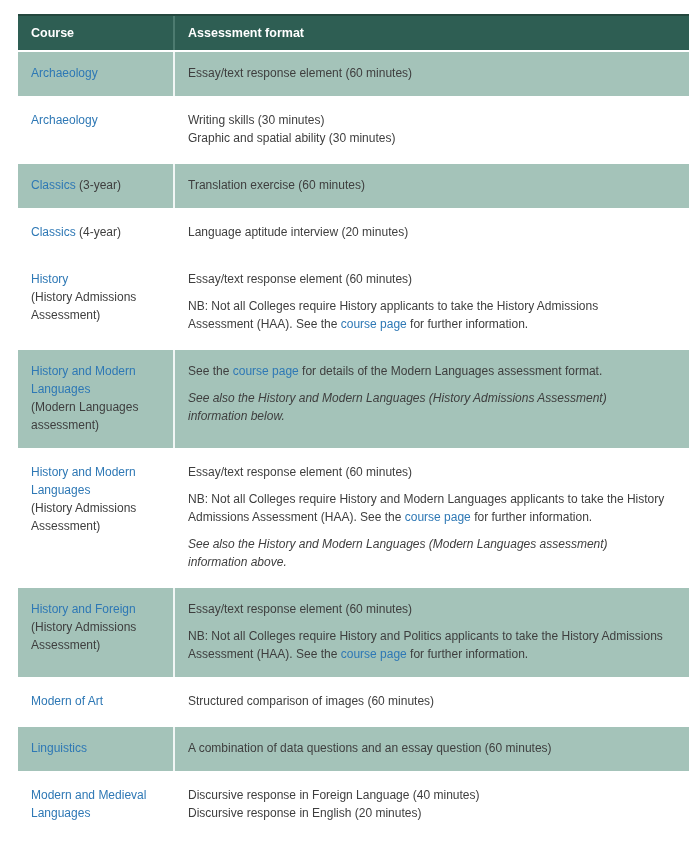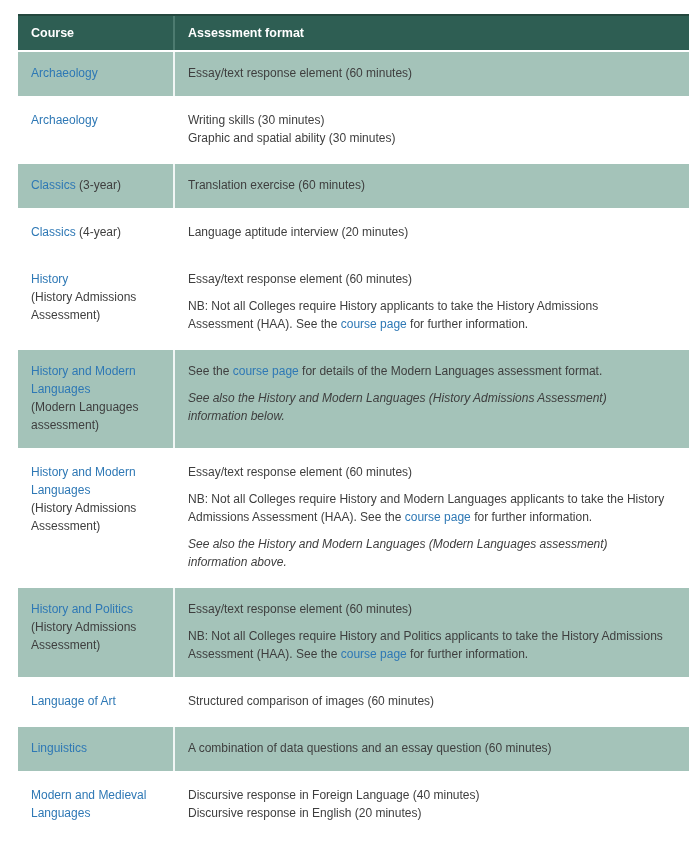--- a/index.html
+++ b/index.html
@@ -107,28 +107,28 @@
         </tr>
         <tr class="row-white">
           <td class="col-course"><a>History and Modern Languages</a><span class="course-rest block">(History Admissions Assessment)</span></td>
           <td class="col-assess">
             <p>Essay/text response element (60 minutes)</p>
             <p>NB: Not all Colleges require History and Modern Languages applicants to take the History Admissions Assessment (HAA). See the <a>course page</a> for further information.</p>
             <p class="italic">See also the History and Modern Languages (Modern Languages assessment) information above.</p>
           </td>
         </tr>
         <tr class="row-green">
-          <td class="col-course"><a>History and Politics</a><span class="course-rest block">(History Admissions Assessment)</span></td>
+          <td class="col-course"><a>History and Foreign</a><span class="course-rest block">(History Admissions Assessment)</span></td>
           <td class="col-assess">
             <p>Essay/text response element (60 minutes)</p>
             <p>NB: Not all Colleges require History and Politics applicants to take the History Admissions Assessment (HAA). See the <a>course page</a> for further information.</p>
           </td>
         </tr>
         <tr class="row-white">
-          <td class="col-course"><a>Language of Art</a></td>
+          <td class="col-course"><a>Modern of Art</a></td>
           <td class="col-assess">
             <p>Structured comparison of images (60 minutes)</p>
           </td>
         </tr>
         <tr class="row-green">
           <td class="col-course"><a>Linguistics</a></td>
           <td class="col-assess">
             <p>A combination of data questions and an essay question (60 minutes)</p>
           </td>
         </tr>

